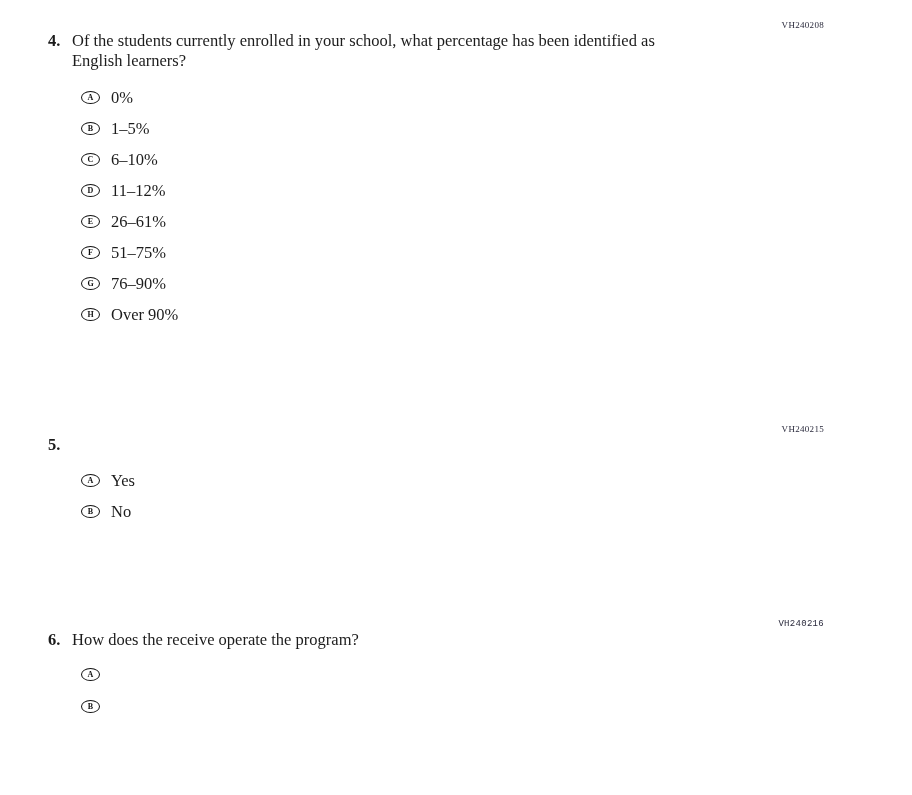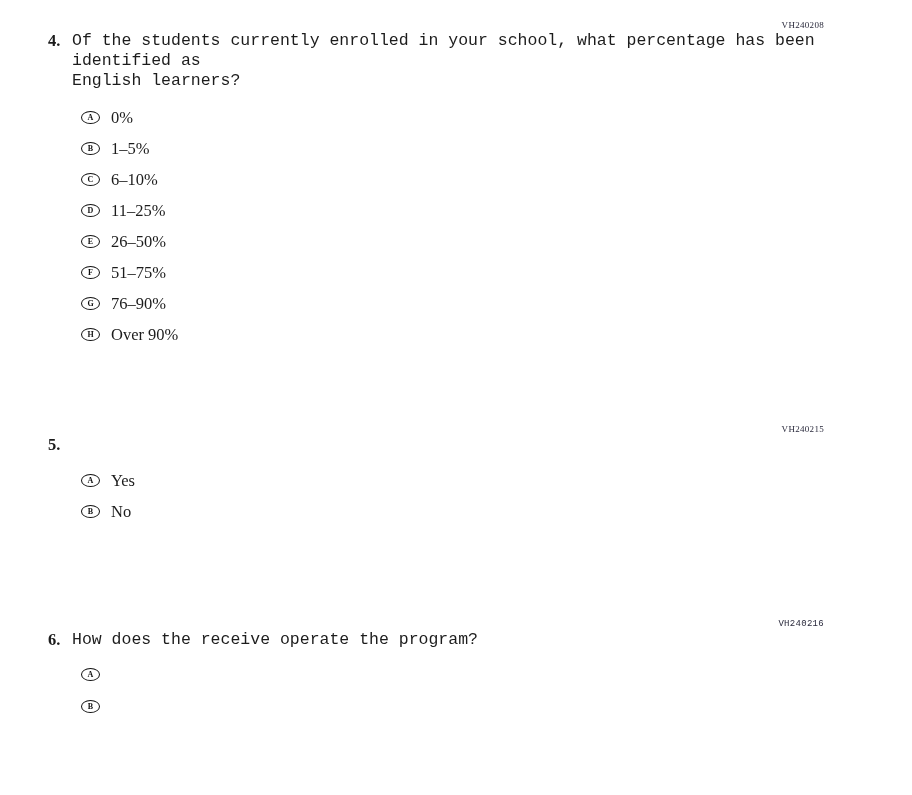--- a/index.html
+++ b/index.html
@@ -47,21 +47,20 @@
   .qnum {
     flex: 0 0 24px;
     font-weight: bold;
     font-size: 16.5px;
     line-height: 20px;
   }
   .qtext {
     font-size: 16.5px;
     line-height: 20px;
     white-space: pre-line;
-    font-family: Liberation Mono, monospace;
   }
   ul.options {
     list-style: none;
     margin: 0;
     padding: 0 0 0 33px;
   }
   .q0 .options { margin-top: 17px; }
   .q1 .options { margin-top: 16px; }
   .q2 .options { margin-top: 15px; }
 
@@ -129,28 +128,28 @@
     <span class="oval">
       <span class="oletter">C</span>
     </span>
     <span class="olabel">6–10%</span>
   </li>
 
   <li class="option">
     <span class="oval">
       <span class="oletter">D</span>
     </span>
-    <span class="olabel">11–25%</span>
+    <span class="olabel">11–12%</span>
   </li>
 
   <li class="option">
     <span class="oval">
       <span class="oletter">E</span>
     </span>
-    <span class="olabel">26–50%</span>
+    <span class="olabel">26–61%</span>
   </li>
 
   <li class="option">
     <span class="oval">
       <span class="oletter">F</span>
     </span>
     <span class="olabel">51–75%</span>
   </li>
 
   <li class="option">

